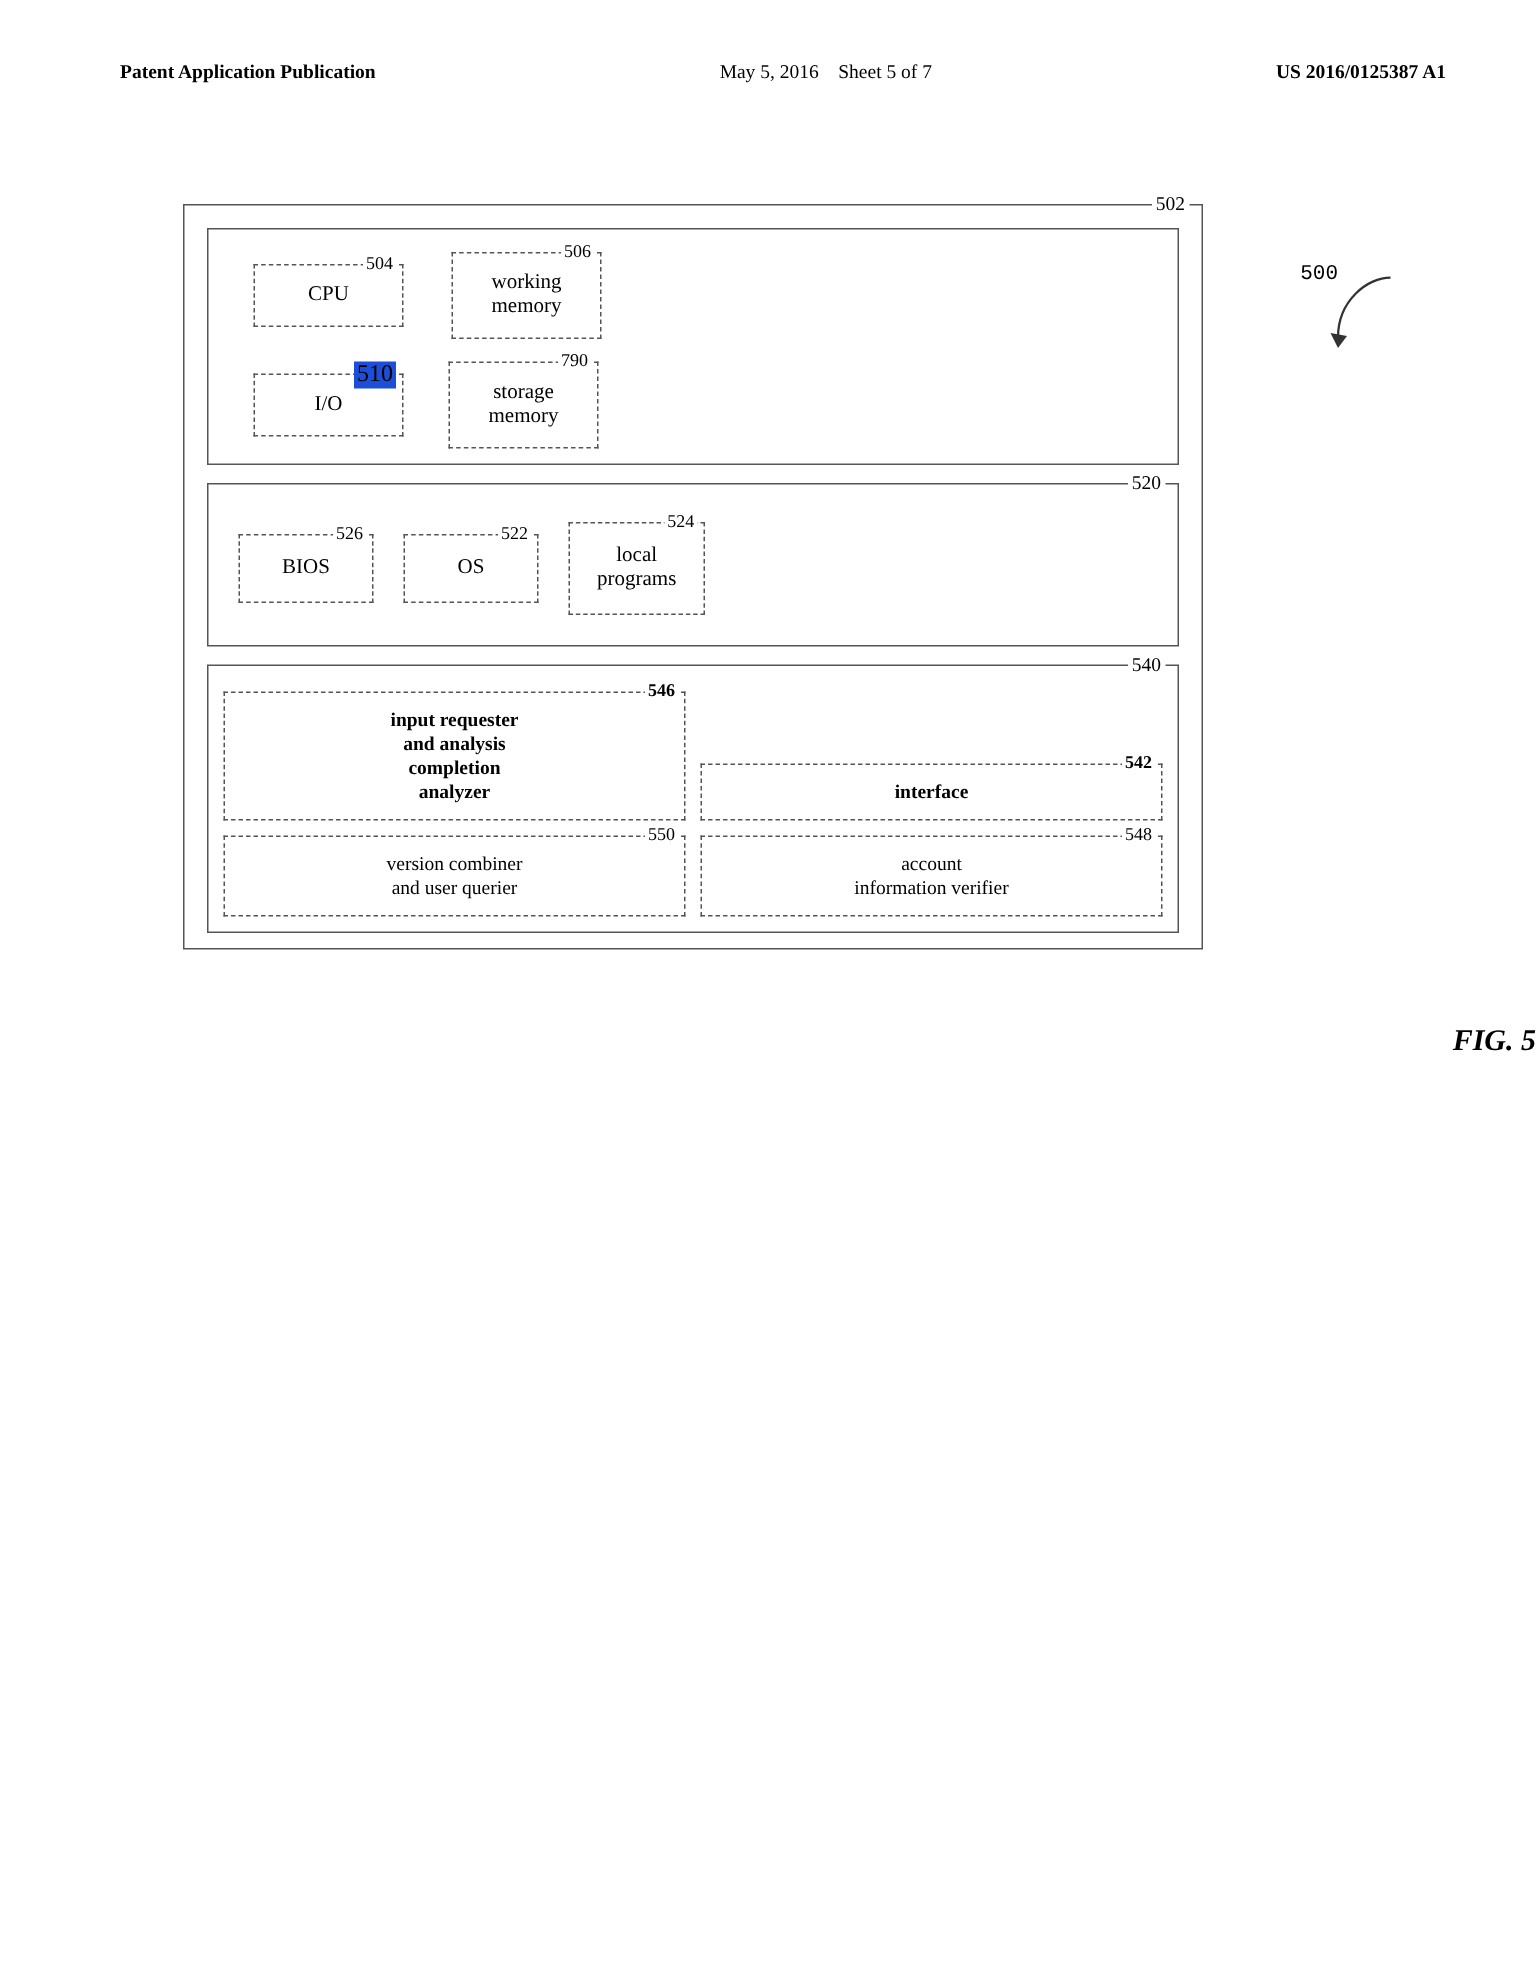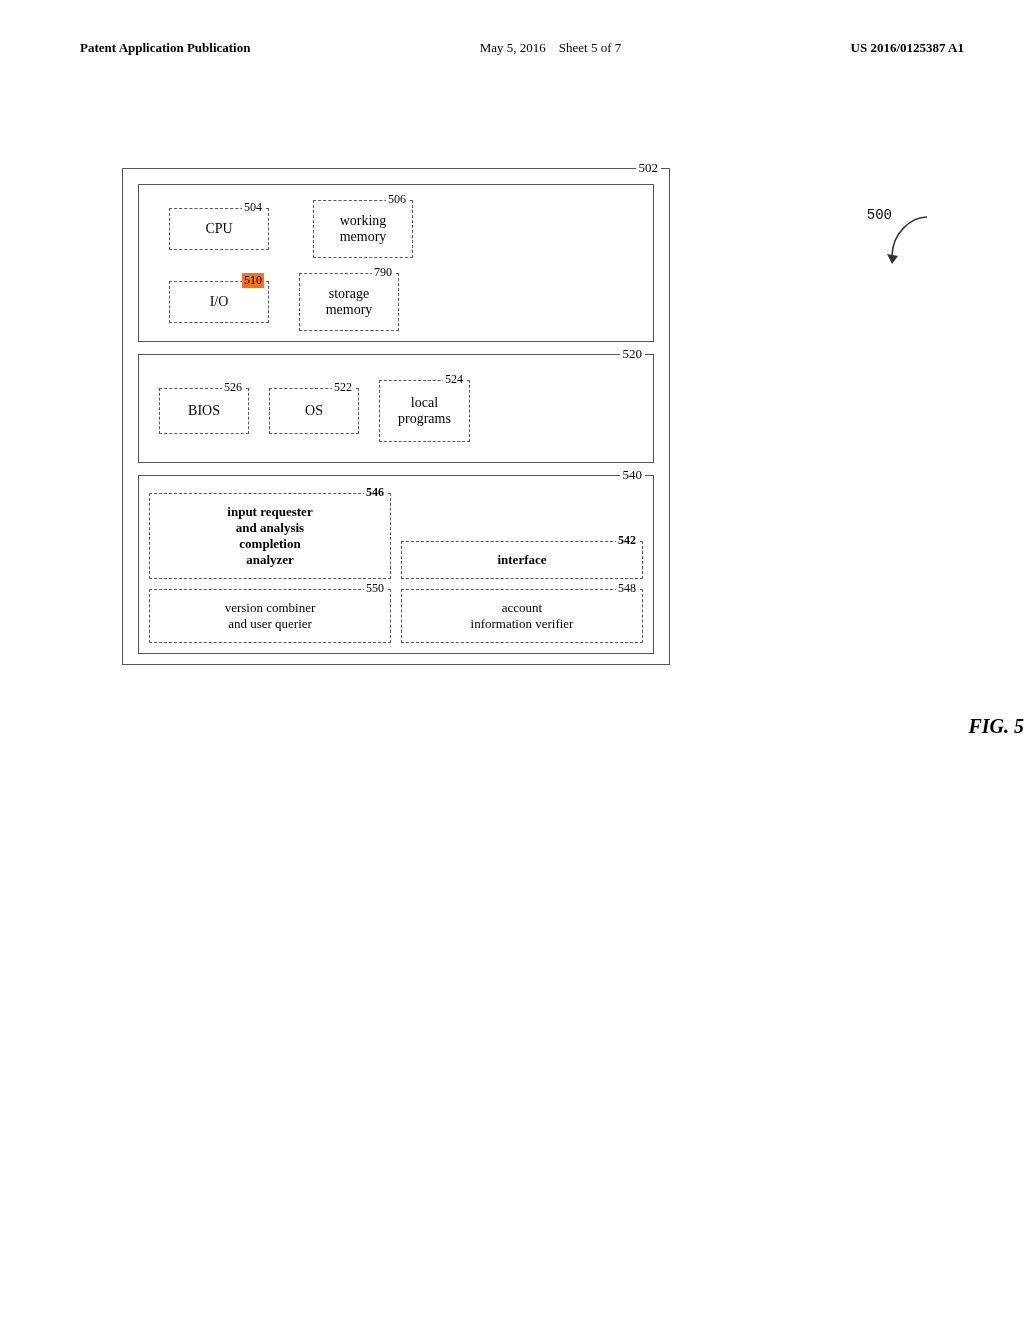--- a/index.html
+++ b/index.html
@@ -57,39 +57,39 @@
 <div style="position: relative; margin: 20px auto; width: 900px; left: 30px;">
 
   <div style="position: absolute; right: 100px; top: 39px; font-size: 14px; font-family: Liberation Mono, monospace;">
     <span>500</span>
     <svg width="60" height="60" style="position:absolute; left: 15px; top: 5px;">
       <path d="M 45 5 C 30 5, 10 20, 10 45" stroke="#333" stroke-width="1.5" fill="none"></path>
       <polygon points="5,42 10,52 16,44" fill="#333"></polygon>
     </svg>
   </div>
 
-  <div style="position: relative; border: 1.5px solid #555; width: 548px; padding: 15px 15px 10px 15px; margin-left: 30px; margin-top: 92px;">
+  <div style="position: relative; border: 1.5px solid #555; width: 680px; padding: 15px 15px 10px 15px; margin-left: 30px; margin-top: 60px;">
     <span style="position: absolute; top: -9px; right: 8px; font-size: 13px; background: #fff; padding: 0 3px; font-family: 'Times New Roman', serif;">502</span>
 
     <div style="position: relative; border: 1.5px solid #555; padding: 15px 10px 10px 10px; margin-bottom: 12px;">
 
-      <div style="display: flex; gap: 44px; margin-bottom: 15px; align-items: center; padding: 0 20px;">
+      <div style="display: flex; gap: 32px; margin-bottom: 15px; align-items: center; padding: 0 20px;">
         <div style="position: relative; border: 1.5px dashed #555; padding: 12px 30px; text-align: center; font-size: 14px; font-family: 'Times New Roman', serif; min-width: 100px;">
           <span style="position: absolute; top: -9px; right: 4px; font-size: 12px; background: #fff; padding: 0 2px;">504</span>
           <span>CPU</span>
         </div>
         <div style="position: relative; border: 1.5px dashed #555; padding: 12px 20px; text-align: center; font-size: 14px; font-family: 'Times New Roman', serif; min-width: 100px;">
           <span style="position: absolute; top: -9px; right: 4px; font-size: 12px; background: #fff; padding: 0 2px;">506</span>
           <span>working<br>memory</span>
         </div>
       </div>
 
       <div style="display: flex; gap: 30px; align-items: center; padding: 0 20px;">
         <div style="position: relative; border: 1.5px dashed #555; padding: 12px 35px; text-align: center; font-size: 14px; font-family: 'Times New Roman', serif; min-width: 100px;">
-          <span style="position: absolute; top: -9px; right: 4px; font-size: 12px; background: #f97316; padding: 0 2px;">510</span>
+          <span style="position: absolute; top: -9px; right: 4px; font-size: 16px; background: #1d4ed8; padding: 0 2px;">510</span>
           <span>I/O</span>
         </div>
         <div style="position: relative; border: 1.5px dashed #555; padding: 12px 20px; text-align: center; font-size: 14px; font-family: 'Times New Roman', serif; min-width: 100px;">
           <span style="position: absolute; top: -9px; right: 4px; font-size: 12px; background: #fff; padding: 0 2px;">790</span>
           <span>storage<br>memory</span>
         </div>
       </div>
     </div>
 
     <div style="position: relative; border: 1.5px solid #555; padding: 15px 10px 15px 10px; margin-bottom: 12px;">

